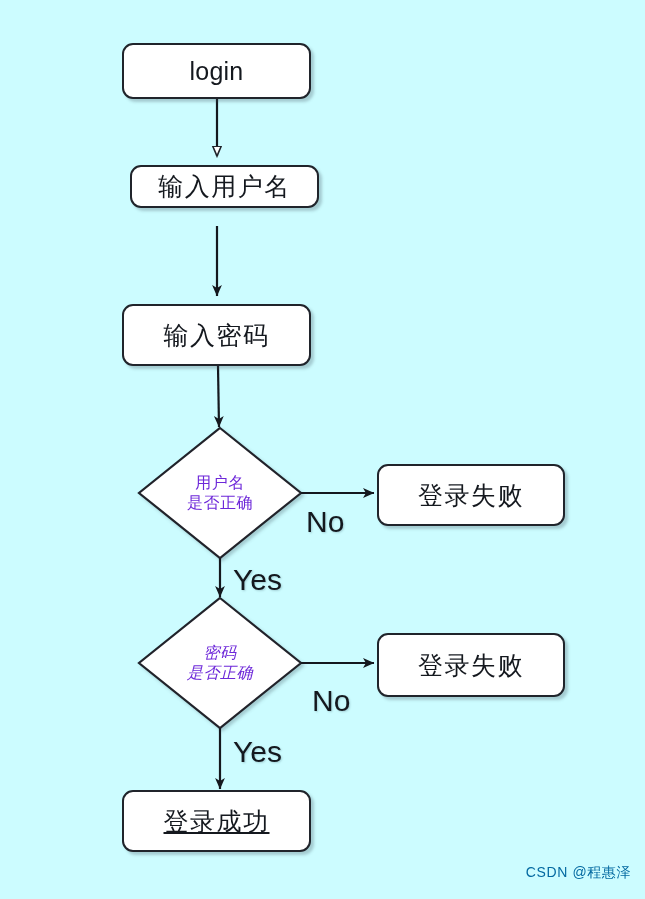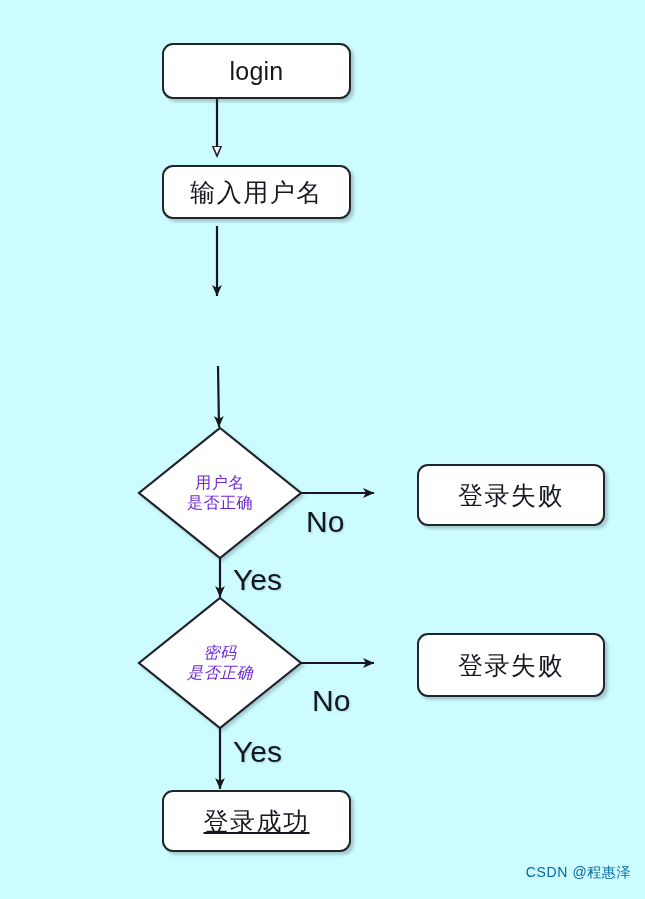--- a/index.html
+++ b/index.html
@@ -38,21 +38,20 @@
     align-items: center;
     justify-content: center;
     text-align: center;
   }
   .node-box {
     background: #ffffff;
     border: 2px solid #20242b;
     border-radius: 11px;
     box-shadow: 3px 3px 3px rgba(60, 80, 90, 0.28);
     color: #14181e;
-    margin-left: 40px;
   }
   .node-box .node-label {
     line-height: 1.15;
     white-space: nowrap;
   }
   .label-latin {
     font-size: 25px;
     letter-spacing: 0.2px;
   }
   .label-cjk {
@@ -131,24 +130,27 @@
 
     <line x1="301" y1="663" x2="374" y2="663" stroke="#14181e" stroke-width="2.2" marker-end="url(#arrow-solid)"></line>
 
     <line x1="220" y1="728" x2="220" y2="789" stroke="#14181e" stroke-width="2.2" marker-end="url(#arrow-solid)"></line>
   </svg>
 
   <div class="node node-box" style="left:122px; top:43px; width:189px; height:56px;">
     <span class="node-label label-latin">login</span>
   </div>
 
-  <div class="node node-box" style="left:122px; top:165px; width:189px; height:54px;">
+  <div class="node node-box" style="left:130px; top:165px; width:189px; height:43px;">
     <span class="node-label label-cjk">输入用户名</span>
   </div>
 
+  <div class="node node-box" style="left:122px; top:304px; width:189px; height:62px;">
+    <span class="node-label label-cjk">输入密码</span>
+  </div>
 
   <div class="node node-diamond" style="left:139px; top:428px; width:162px; height:130px;">
     <span class="diamond-text">
       <span class="dline">用户名</span>
       <span class="dline">是否正确</span>
     </span>
   </div>
 
   <div class="node node-box" style="left:377px; top:464px; width:188px; height:62px;">
     <span class="node-label label-cjk">登录失败</span>

